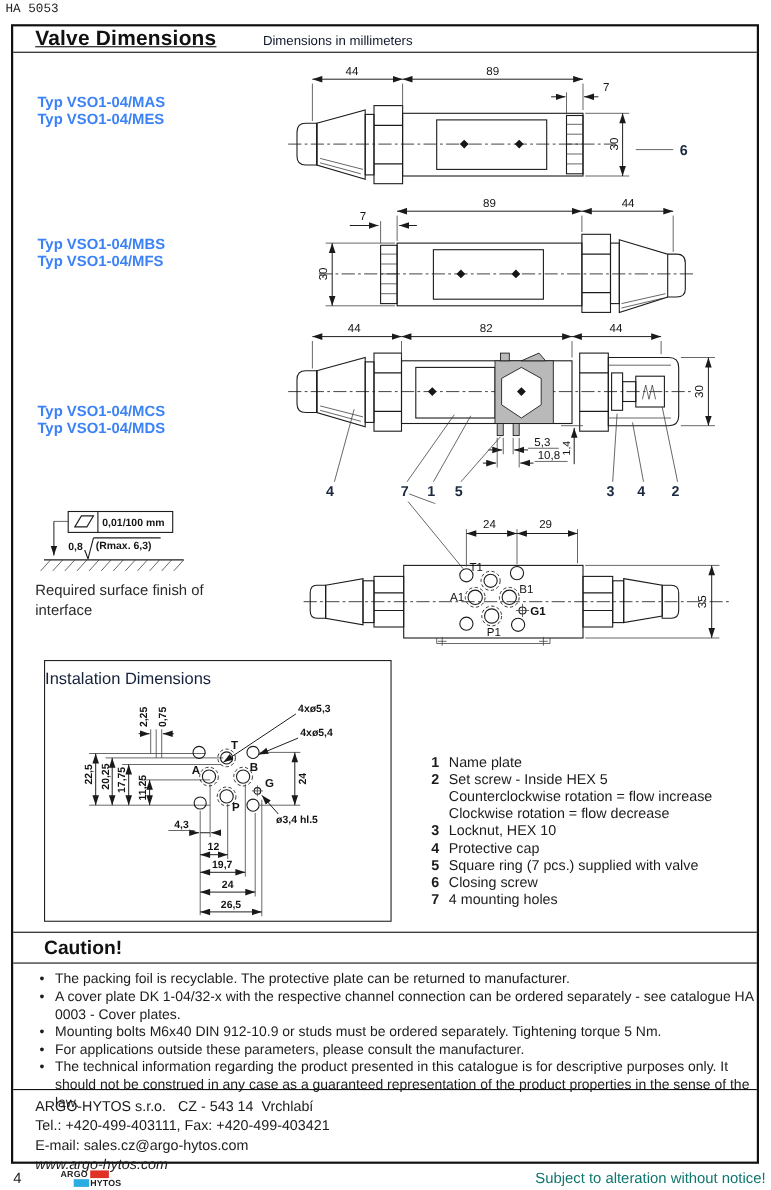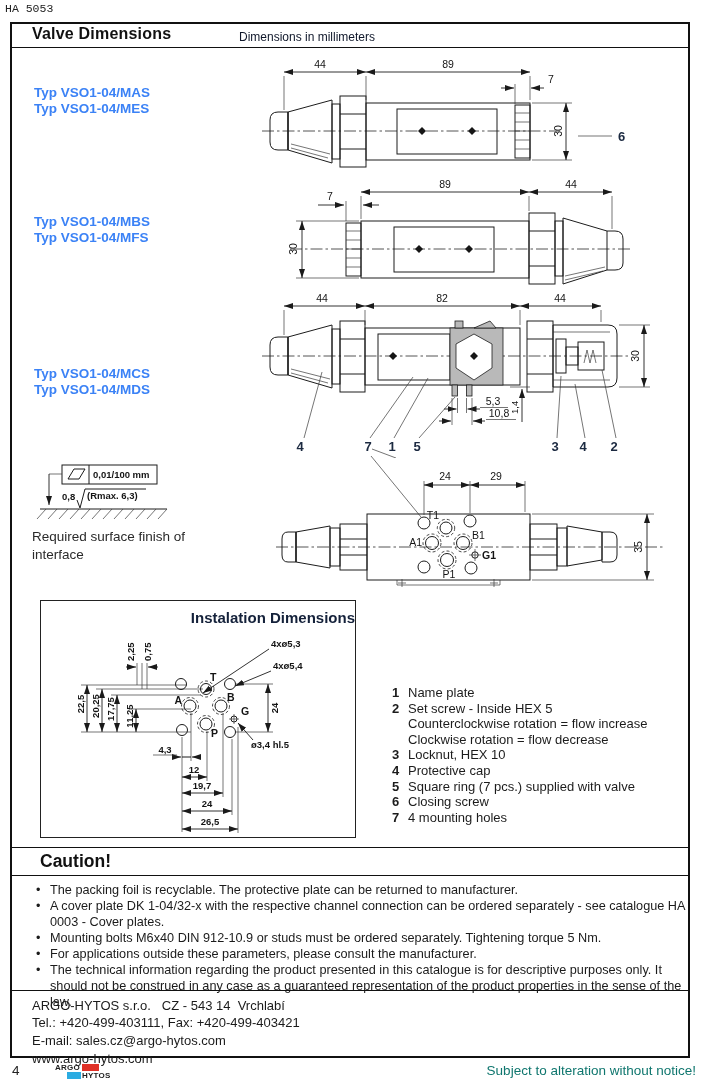--- a/index.html
+++ b/index.html
@@ -1,49 +1,49 @@
 <!DOCTYPE html>
 <html><head>
 <meta charset="utf-8">
 <style>
   html,body{margin:0;padding:0;background:#fff;}
   body{width:701px;height:1082px;position:relative;font-family:"Liberation Sans",sans-serif;color:#1a1a1a;overflow:hidden;}
   .abs{position:absolute;}
   .frame{position:absolute;left:10px;top:22px;width:680px;height:1036px;border:2px solid #111;box-sizing:border-box;}
   .doc-num{position:absolute;left:5px;top:2px;font-size:11.5px;color:#222;font-family:Liberation Mono, monospace;}
   .hdr-band{position:absolute;left:0;top:0;width:100%;height:24px;border-bottom:1.6px solid #111;box-sizing:border-box;}
-  .hdr-title{position:absolute;left:20px;top:1px;font-size:16px;font-weight:bold;color:#111;letter-spacing:.2px;}
+  .hdr-title{position:absolute;left:20px;top:1px;font-size:19px;font-weight:bold;color:#111;letter-spacing:.2px;text-decoration:underline;}
   .hdr-sub{position:absolute;left:227px;top:6px;font-size:12px;color:#0f172a;}
   .typ{position:absolute;font-size:13.5px;font-weight:bold;line-height:16px;color:#3b82f6;}
   svg .s{stroke:#1c1c1c;stroke-width:1;fill:none;}
   svg .thin{stroke:#3a3a3a;stroke-width:.7;fill:none;}
   svg .cl{stroke:#2a2a2a;stroke-width:.8;fill:none;stroke-dasharray:12 3 2.5 3;}
   svg .dl{stroke:#1c1c1c;stroke-width:.9;fill:none;}
   svg .th{stroke:#1c1c1c;stroke-width:.8;fill:none;stroke-dasharray:3 2.2;}
   svg .gry{fill:#b9b9b9;stroke:#1c1c1c;stroke-width:.8;}
   svg .wht{fill:#ffffff;stroke:#1c1c1c;stroke-width:.8;}
   svg .dmk{fill:#161616;stroke:none;}
   svg text{font-family:"Liberation Sans",sans-serif;font-size:10.5px;fill:#141414;}
   svg text.co{font-size:13px;font-weight:bold;fill:#1b2940;}
   svg text.b{font-weight:bold;}
   svg text.sm{font-size:9.5px;}
   .sf-caption{position:absolute;left:20px;top:504px;font-size:13.5px;line-height:18px;color:#2a2a2a;}
   .inst-box{position:absolute;left:28px;top:576px;width:316px;height:238px;border:1.6px solid #222;box-sizing:border-box;}
-  .inst-title{position:absolute;left:0;top:8px;width:100%;text-align:right;font-size:15px;font-weight:bold;color:#14213a;}
+  .inst-title{position:absolute;left:0;top:8px;width:100%;text-align:left;font-size:15px;font-weight:normal;color:#14213a;}
   .legend{position:absolute;left:380px;top:661px;width:308px;font-size:13px;line-height:15.6px;color:#1c1c1c;}
   .lg-row{display:flex;}
   .lg-num{width:16px;font-weight:bold;flex:0 0 16px;}
   .caution-band{position:absolute;left:0;top:823px;width:100%;height:29px;border-top:1.8px solid #111;border-bottom:1.6px solid #111;box-sizing:border-box;}
   .caution-title{padding-left:28px;font-size:17.5px;font-weight:bold;line-height:27px;color:#111;}
   .bullets{position:absolute;left:24px;top:858px;width:652px;font-size:12.7px;line-height:16px;color:#1b1b1b;}
   .bul{display:flex;}
   .bul-dot{flex:0 0 14px;text-align:left;}
   .contact{position:absolute;left:0;top:966px;width:100%;border-top:1.5px solid #111;box-sizing:border-box;padding:6px 0 0 20px;font-size:13px;line-height:17.3px;color:#1b1b1b;}
   .contact div{white-space:pre;}
-  .contact .www{margin-top:1px;}
+  .contact .www{margin-top:1px;font-style:italic;}
   .page-num{position:absolute;left:12px;top:1063px;font-size:13.5px;color:#222;}
   .foot-note{position:absolute;right:5px;top:1063px;font-size:13.5px;color:#0f766e;}
   .logo{position:absolute;left:55px;top:1063px;width:62px;height:18px;}
   .logo span{position:absolute;font-size:8px;font-weight:bold;color:#1d1d1d;letter-spacing:.2px;}
   .logo .red{left:27px;top:1px;width:17px;height:7px;background:#e03127;}
   .logo .blue{left:12px;top:9px;width:14px;height:7px;background:#2bace2;}
   .logo .red,.logo .blue{position:absolute;display:block;}
 </style>
 </head>
 <body>

